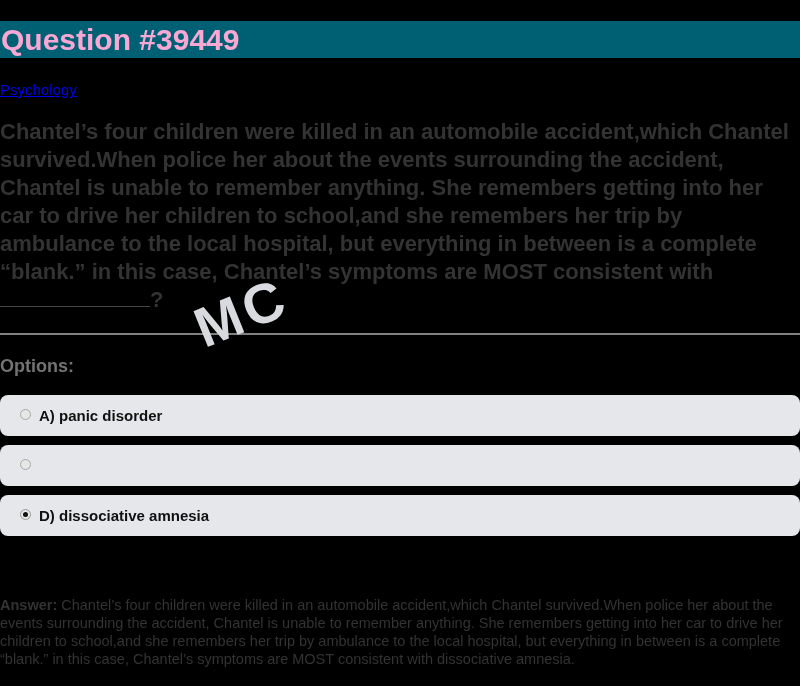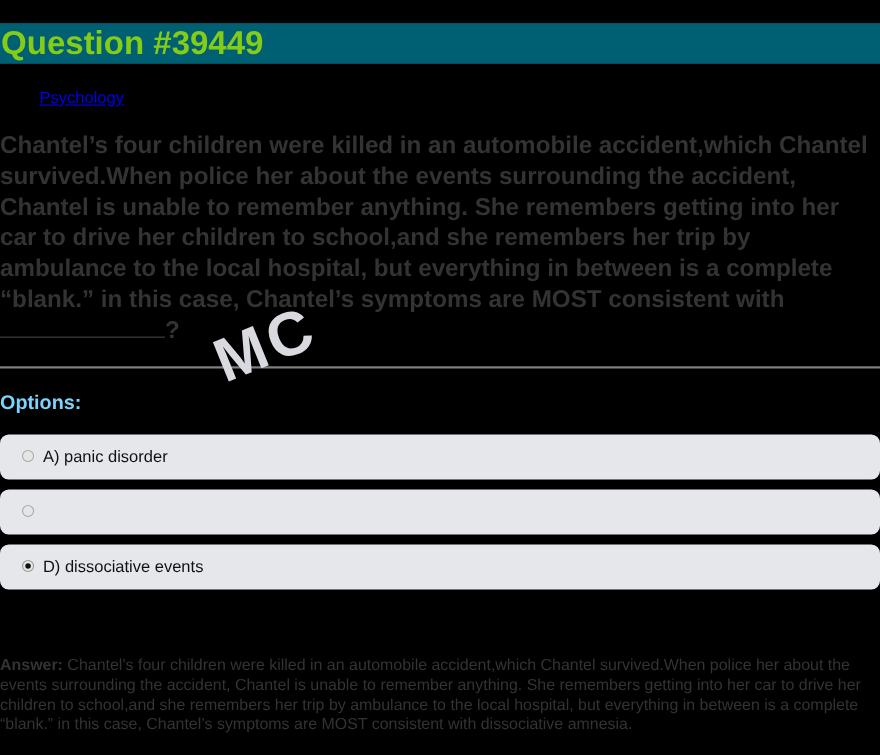--- a/index.html
+++ b/index.html
@@ -18,32 +18,31 @@
       top: 21px;
       width: 800px;
       height: 37px;
       background: #006073;
     }
     .title-bar h1 {
       margin: 0;
       font-size: 30px;
       line-height: 37px;
       font-weight: bold;
-      color: #84cc16;
+      color: #f9a8d4;
       padding-left: 1px;
     }
     .category-link {
       position: absolute;
       left: 0;
       top: 81px;
       font-size: 15px;
       color: #0000ee;
       text-decoration: underline;
       line-height: 18px;
-      padding-left: 36px;
     }
     .question-text {
       position: absolute;
       left: 0;
       top: 118px;
       width: 800px;
       margin: 0;
       font-size: 22px;
       line-height: 28px;
       font-weight: bold;
@@ -76,21 +75,21 @@
       z-index: 0;
       pointer-events: none;
       letter-spacing: 4px;
     }
     .options-label {
       position: absolute;
       left: 0;
       top: 356px;
       font-size: 18px;
       font-weight: bold;
-      color: #7dd3fc;
+      color: #737373;
       line-height: 20px;
     }
     .options-list {
       position: absolute;
       left: 0;
       top: 395px;
       width: 800px;
       z-index: 1;
     }
     .option {
@@ -125,21 +124,21 @@
       position: absolute;
       left: 2px;
       top: 2px;
       width: 5px;
       height: 5px;
       border-radius: 50%;
       background: #111111;
     }
     .option-label {
       font-size: 15px;
-      font-weight: normal;
+      font-weight: bold;
       color: #111111;
     }
     .answer {
       position: absolute;
       left: 0;
       top: 596px;
       width: 800px;
       margin: 0;
       font-size: 14.5px;
       line-height: 18px;
@@ -169,17 +168,17 @@
 <div class="options-list">
   <label class="option">
     <span class="radio"></span>
     <span class="option-label">A) panic disorder</span>
   </label>
   <label class="option">
     <span class="radio"></span>
   </label>
   <label class="option">
     <span class="radio checked"></span>
-    <span class="option-label">D) dissociative events</span>
+    <span class="option-label">D) dissociative amnesia</span>
   </label>
 </div>
 
 <p class="answer"><strong>Answer:</strong><span> Chantel’s four children were killed in an automobile accident,which Chantel survived.When police her about the events surrounding the accident, Chantel is unable to remember anything. She remembers getting into her car to drive her children to school,and she remembers her trip by ambulance to the local hospital, but everything in between is a complete “blank.” in this case, Chantel’s symptoms are MOST consistent with dissociative amnesia.</span></p>
 
 </body></html>

